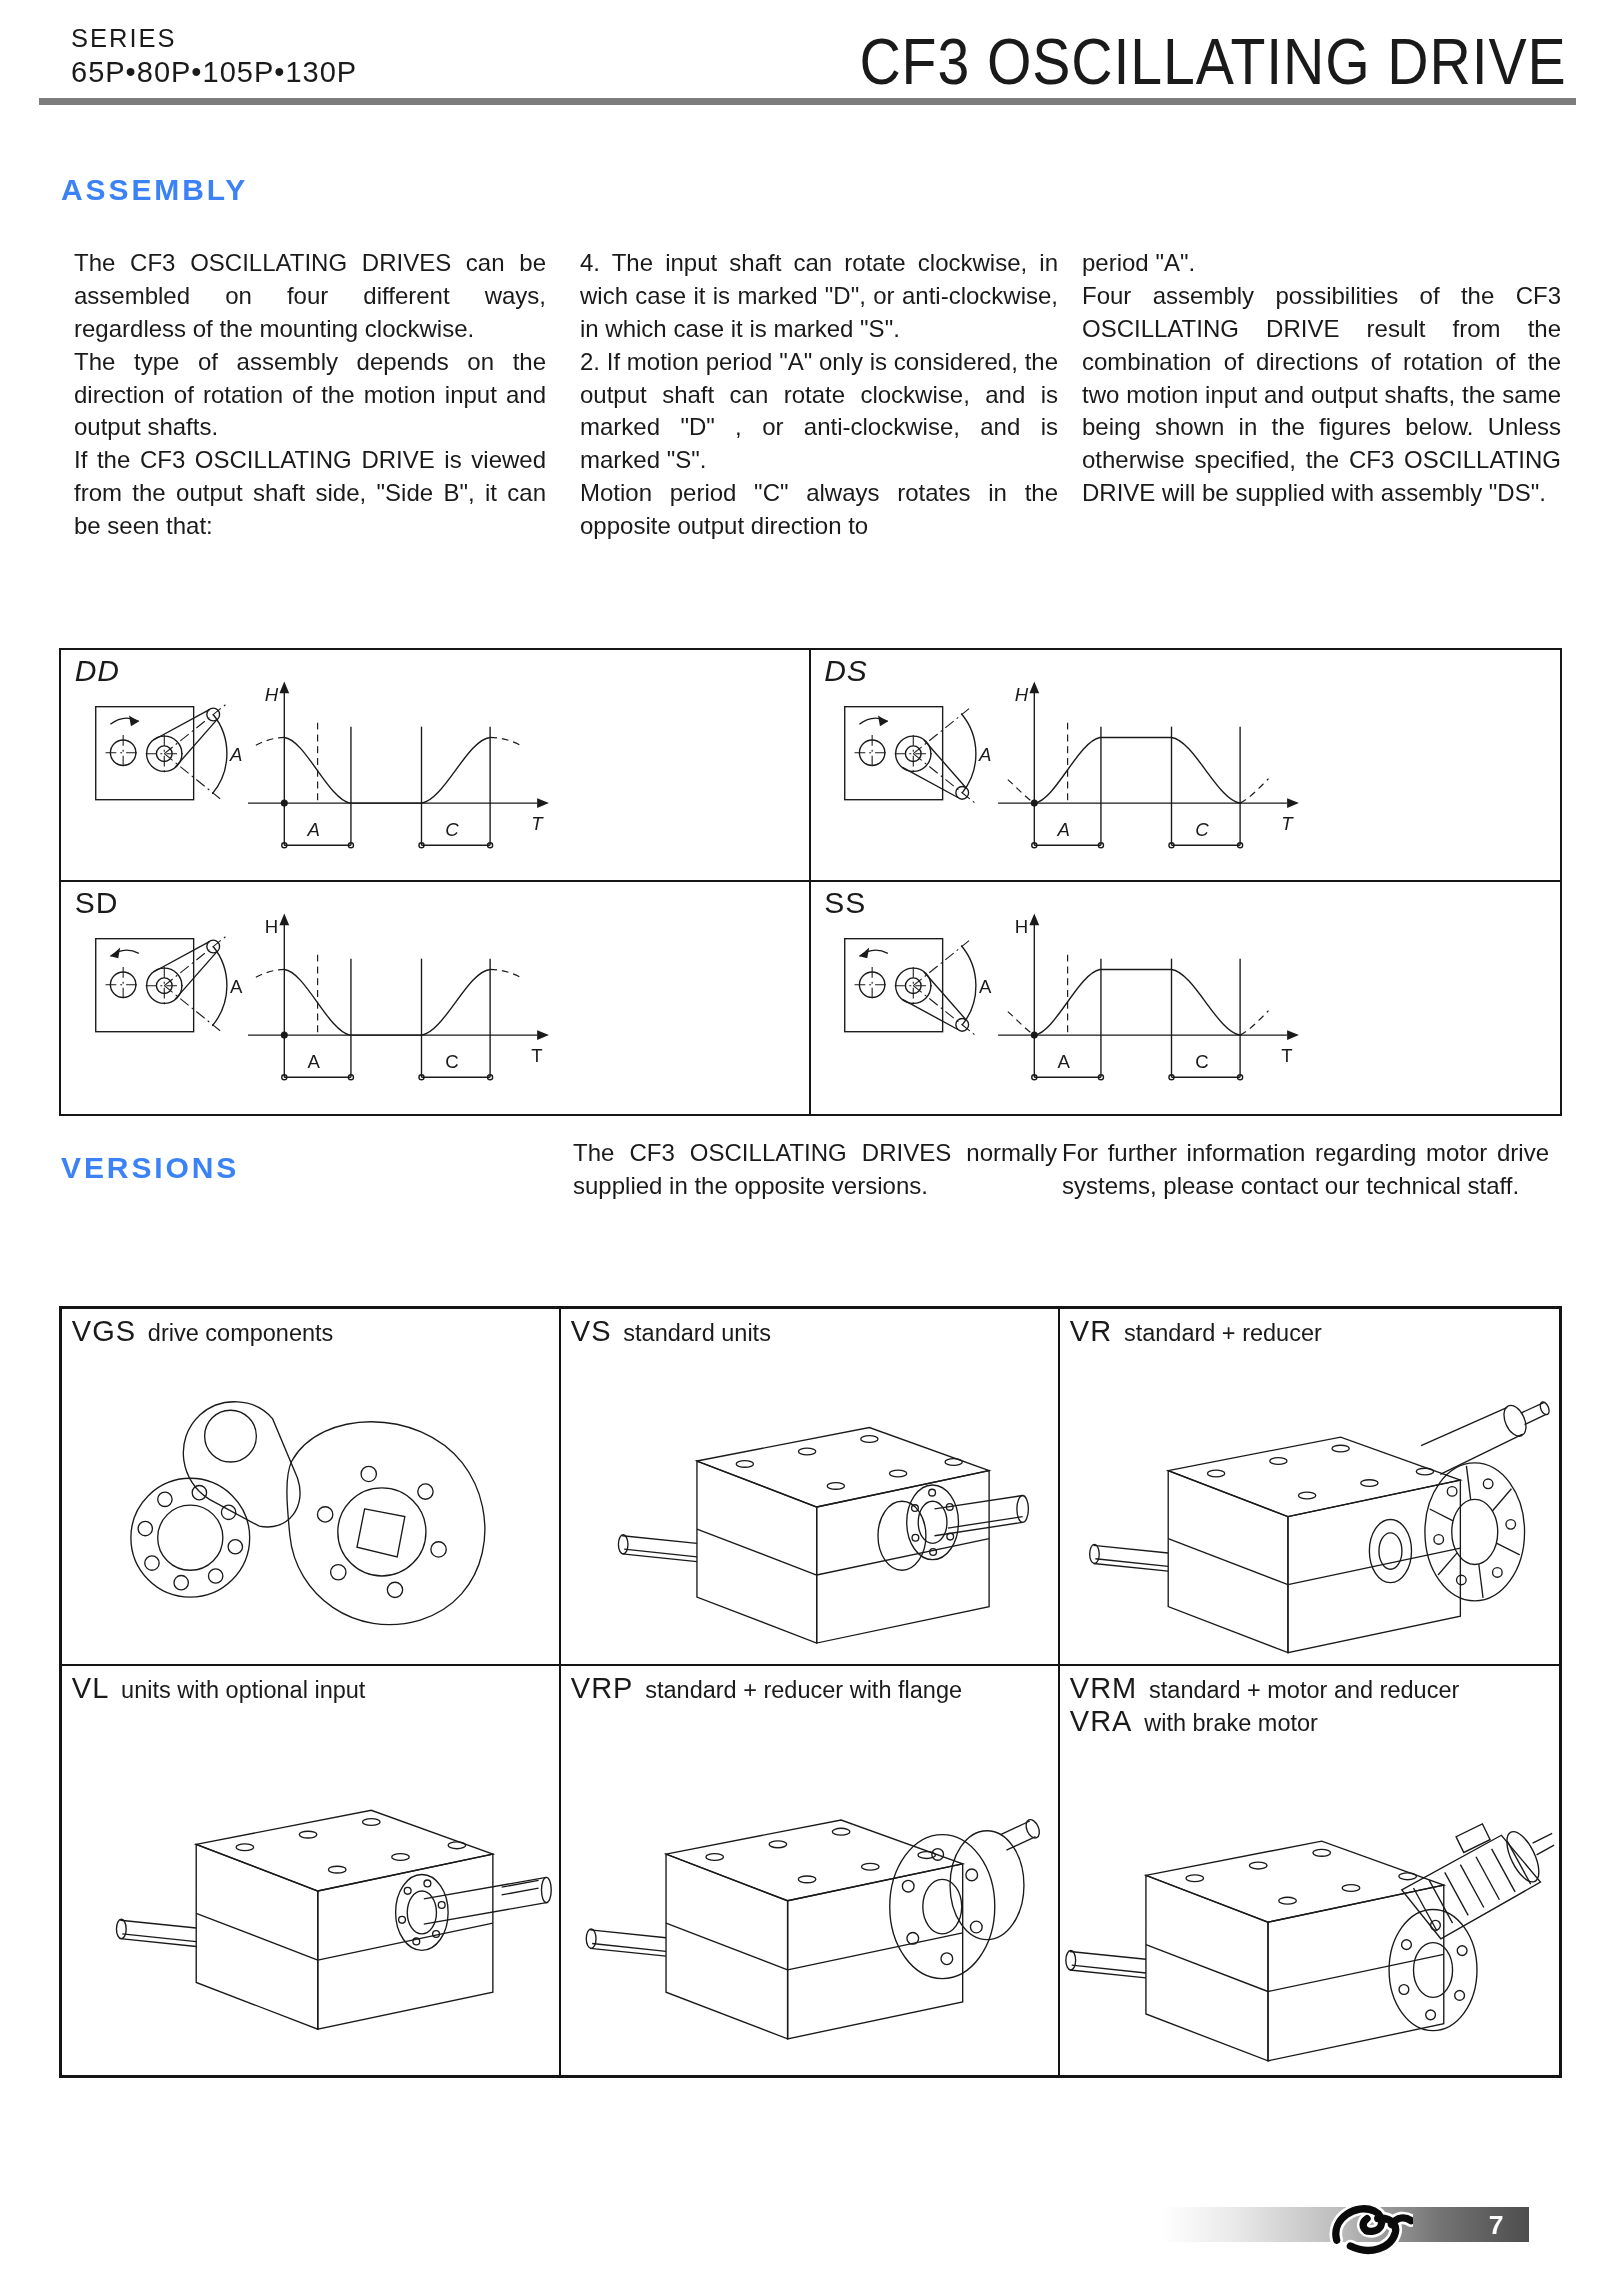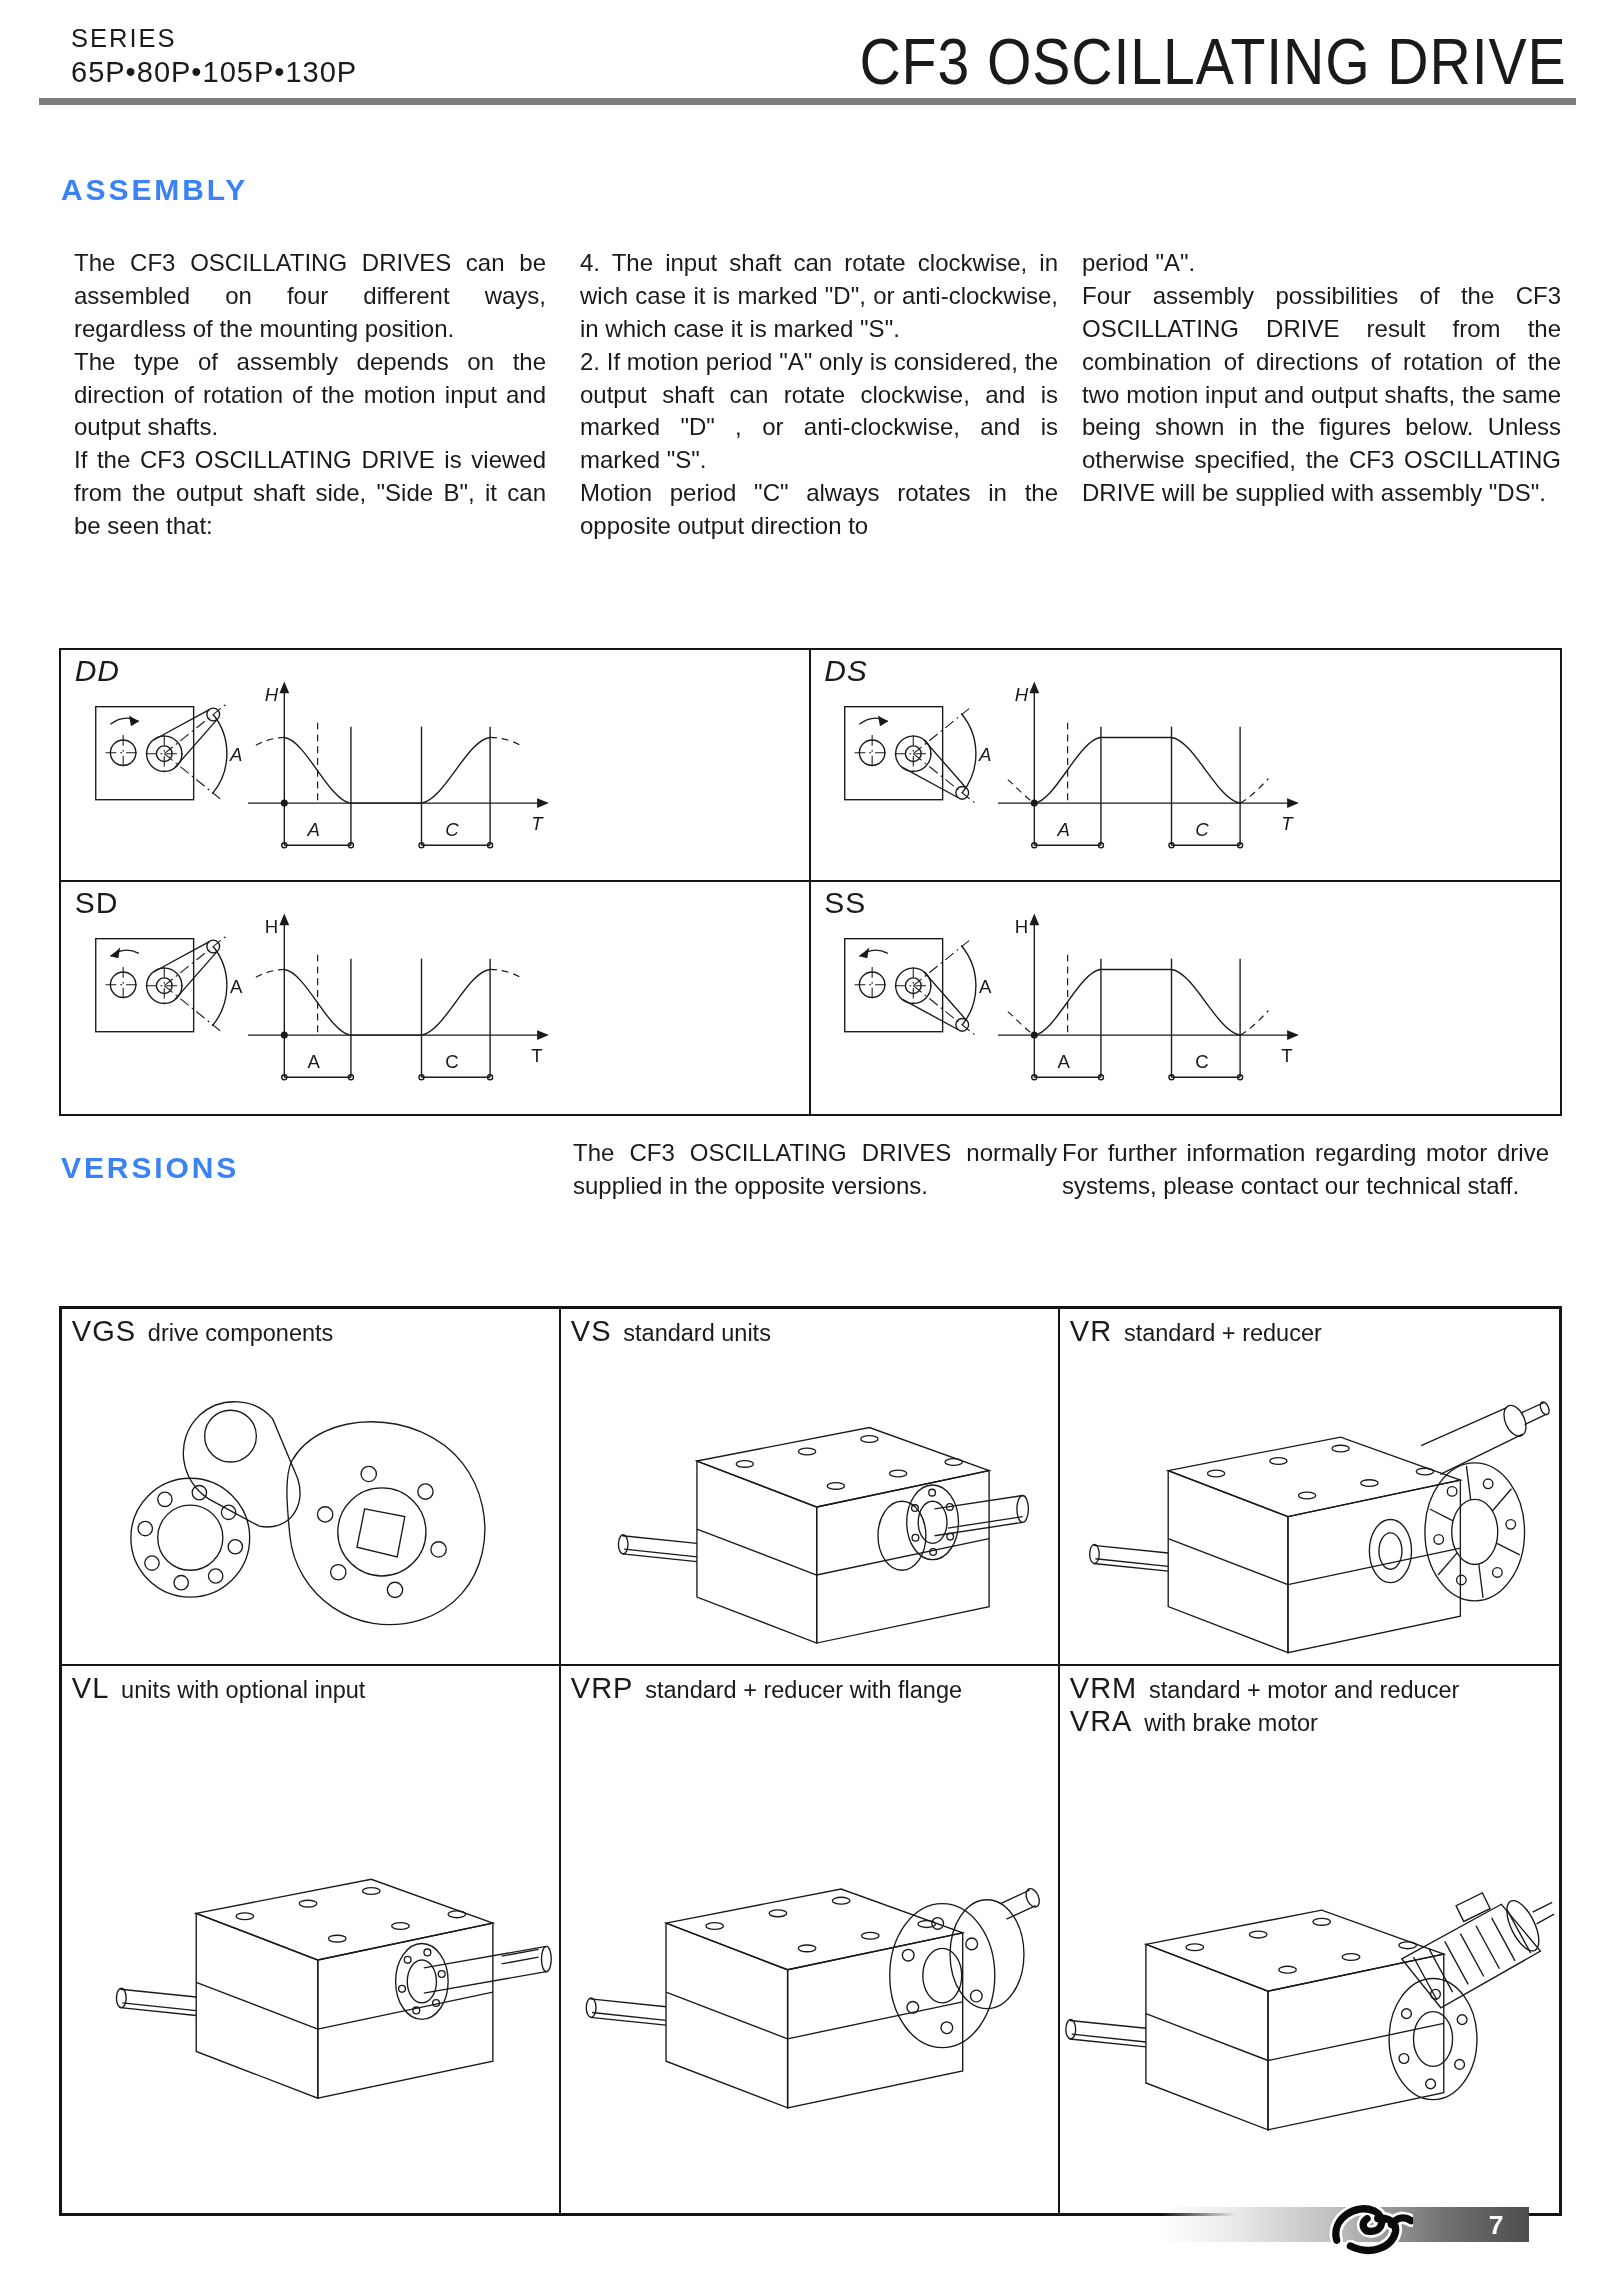--- a/index.html
+++ b/index.html
@@ -31,21 +31,21 @@
   #assembly-grid{left:59px;top:648px;width:1503px;height:468px;border:2.9px solid #161616;
                  display:grid;grid-template-columns:1fr 1fr;grid-template-rows:1fr 1fr;box-sizing:border-box;}
   .quad{position:relative;background:#fff;}
   .quad:nth-child(1),.quad:nth-child(2){border-bottom:2.9px solid #161616;font-style:italic;}
   .quad:nth-child(1),.quad:nth-child(3){border-right:2.9px solid #161616;}
   .quad-label{position:absolute;left:13.7px;top:3.9px;font-size:30px;letter-spacing:1px;}
   .mech{position:absolute;left:21.6px;top:39px;}
   .graph{position:absolute;left:179px;top:11.8px;}
 
   
-  #versions-grid{left:59px;top:1306px;width:1503px;height:910px;border:3.9px solid #141414;
+  #versions-grid{left:59px;top:1306px;width:1503px;height:772px;border:3.9px solid #141414;
                  display:grid;grid-template-columns:repeat(3,1fr);grid-template-rows:357px 1fr;box-sizing:border-box;}
   .vcell{position:relative;background:#fff;display:flex;flex-direction:column;}
   .vcell:nth-child(3n+1),.vcell:nth-child(3n+2){border-right:2.9px solid #141414;}
   .vcell:nth-child(-n+3){border-bottom:2.9px solid #141414;}
   .cell-label{padding:5.9px 7.8px 0 9.8px;}
   .cell-code{font-size:29px;letter-spacing:1px;}
   .cell-desc{font-size:23.5px;margin-left:11.8px;}
   .cell-art{flex:1;width:100%;}
 
   
@@ -69,21 +69,21 @@
   <div id="series-block" class="abs">
     <div id="series-label">SERIES</div>
     <div id="series-models">65P•80P•105P•130P</div>
   </div>
   <div id="doc-title" class="abs">CF3 OSCILLATING DRIVE</div>
   <div id="header-rule" class="abs"></div>
 
   <div id="assembly-heading" class="abs section-heading">ASSEMBLY</div>
 
   <div id="col-1" class="abs txtcol">
-    <p>The CF3 OSCILLATING DRIVES can be assembled on four different ways, regardless of the mounting position.</p>
+    <p>The CF3 OSCILLATING DRIVES can be assembled on four different ways, regardless of the mounting clockwise.</p>
     <p>The type of assembly depends on the direction of rotation of the motion input and output shafts.</p>
     <p>If the CF3 OSCILLATING DRIVE is viewed from the output shaft side, "Side B", it can be seen that:</p>
   </div>
   <div id="col-2" class="abs txtcol">
     <p>4. The input shaft  can rotate clockwise, in wich case it is marked "D", or anti-clockwise, in which case it is marked "S".</p>
     <p>2. If motion period "A" only is considered, the output shaft can rotate clockwise, and is marked "D" , or anti-clockwise, and is marked "S".</p>
     <p>Motion period "C" always rotates in the opposite output direction to</p>
   </div>
   <div id="col-3" class="abs txtcol">
     <p>period "A".</p>

